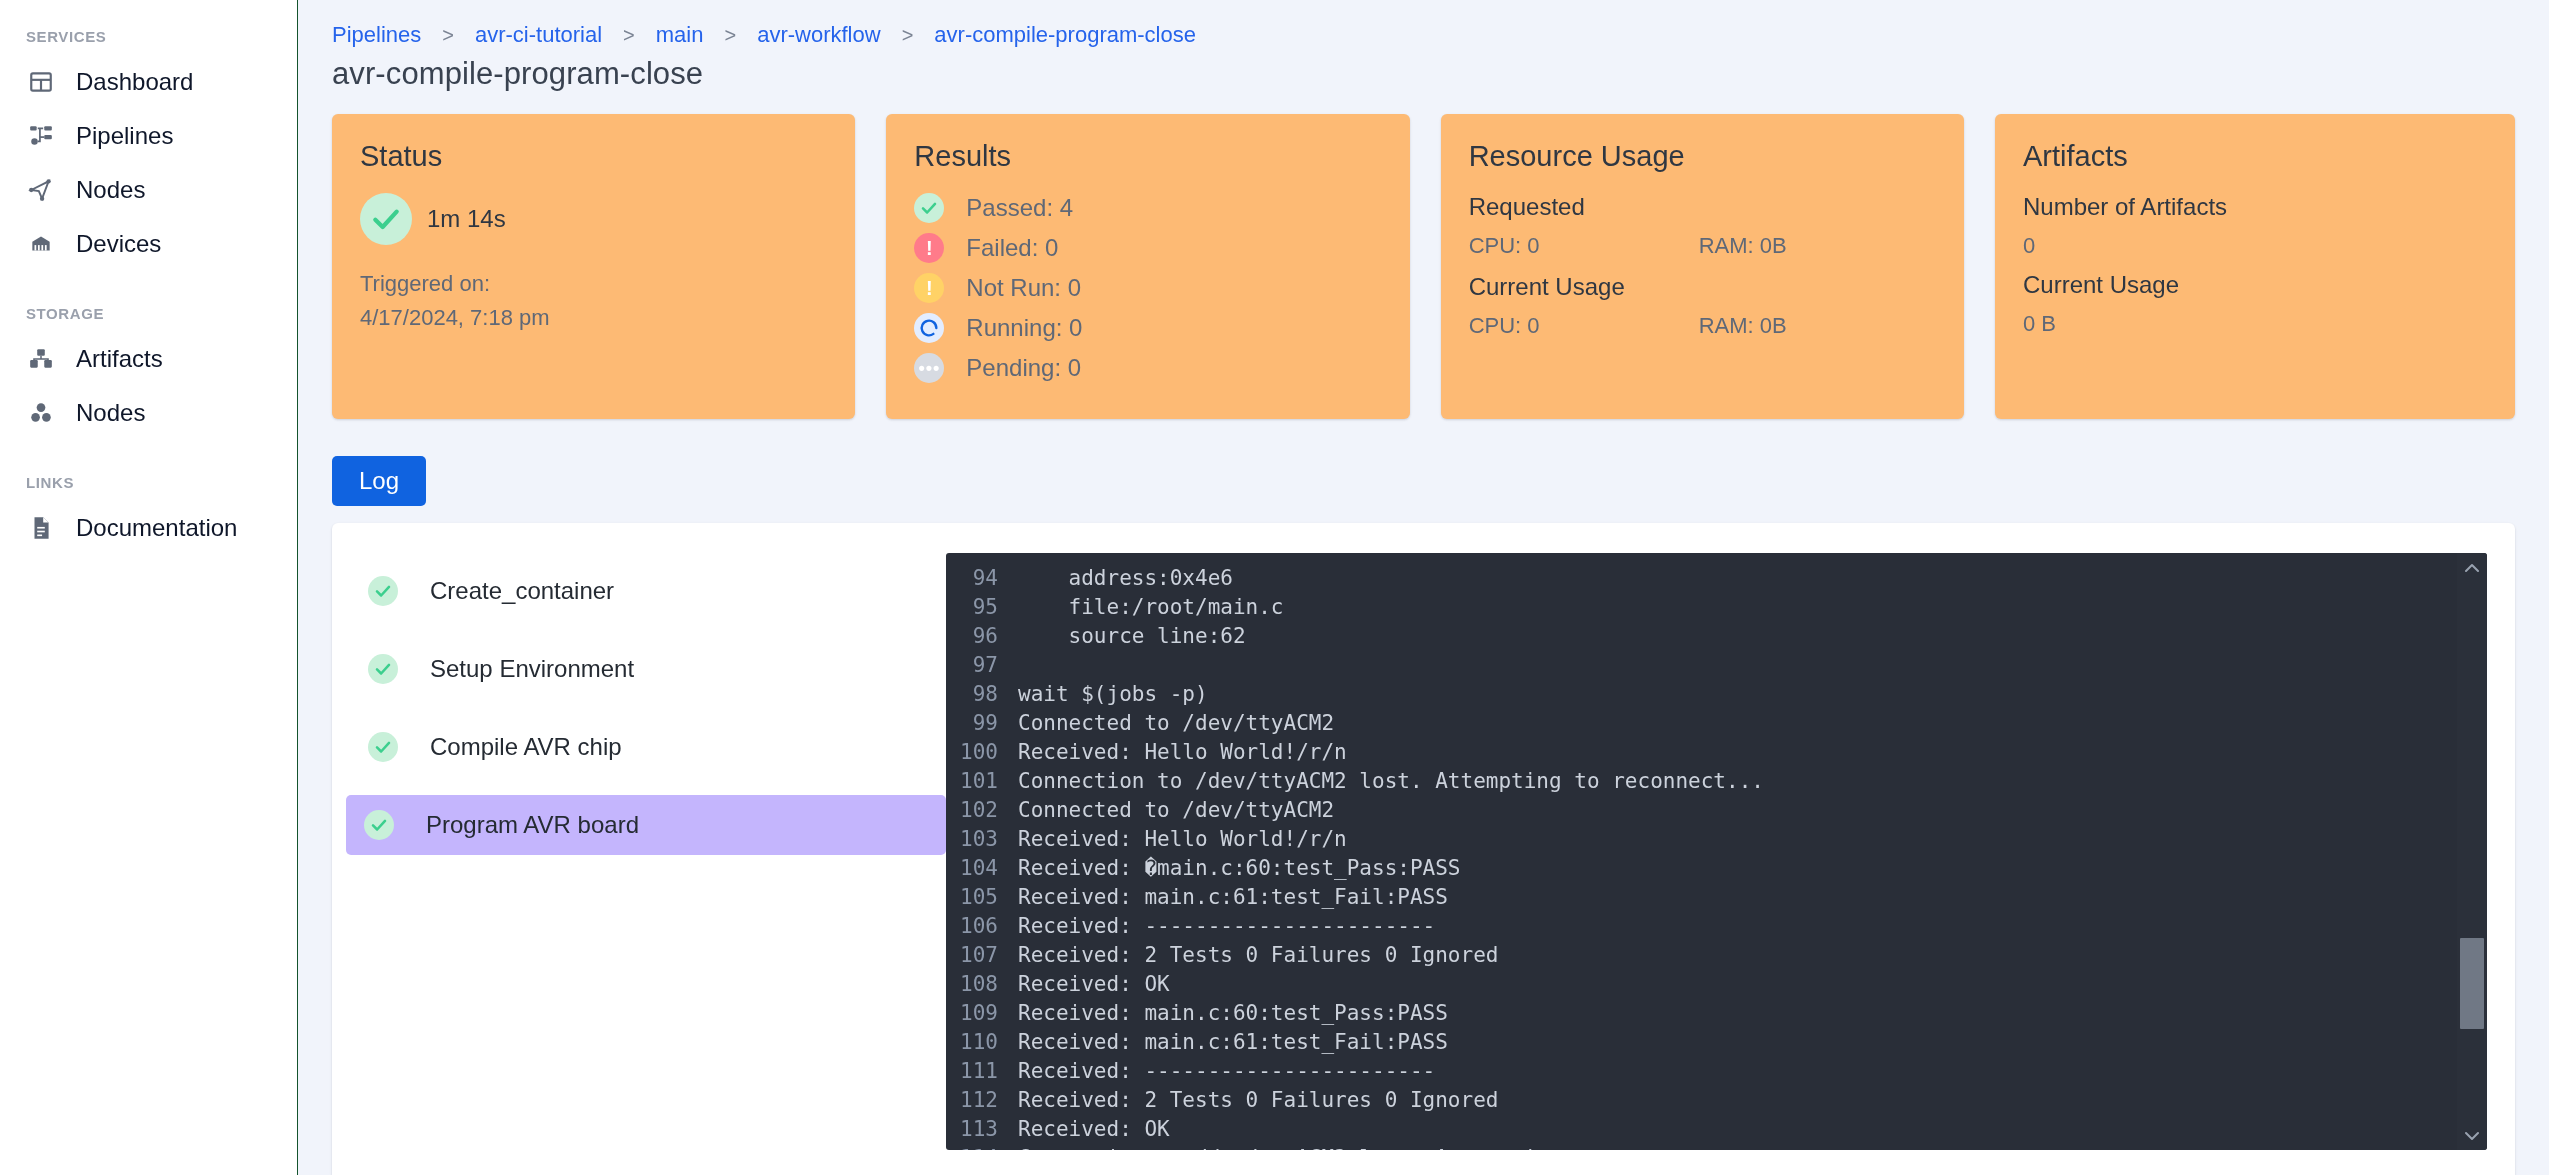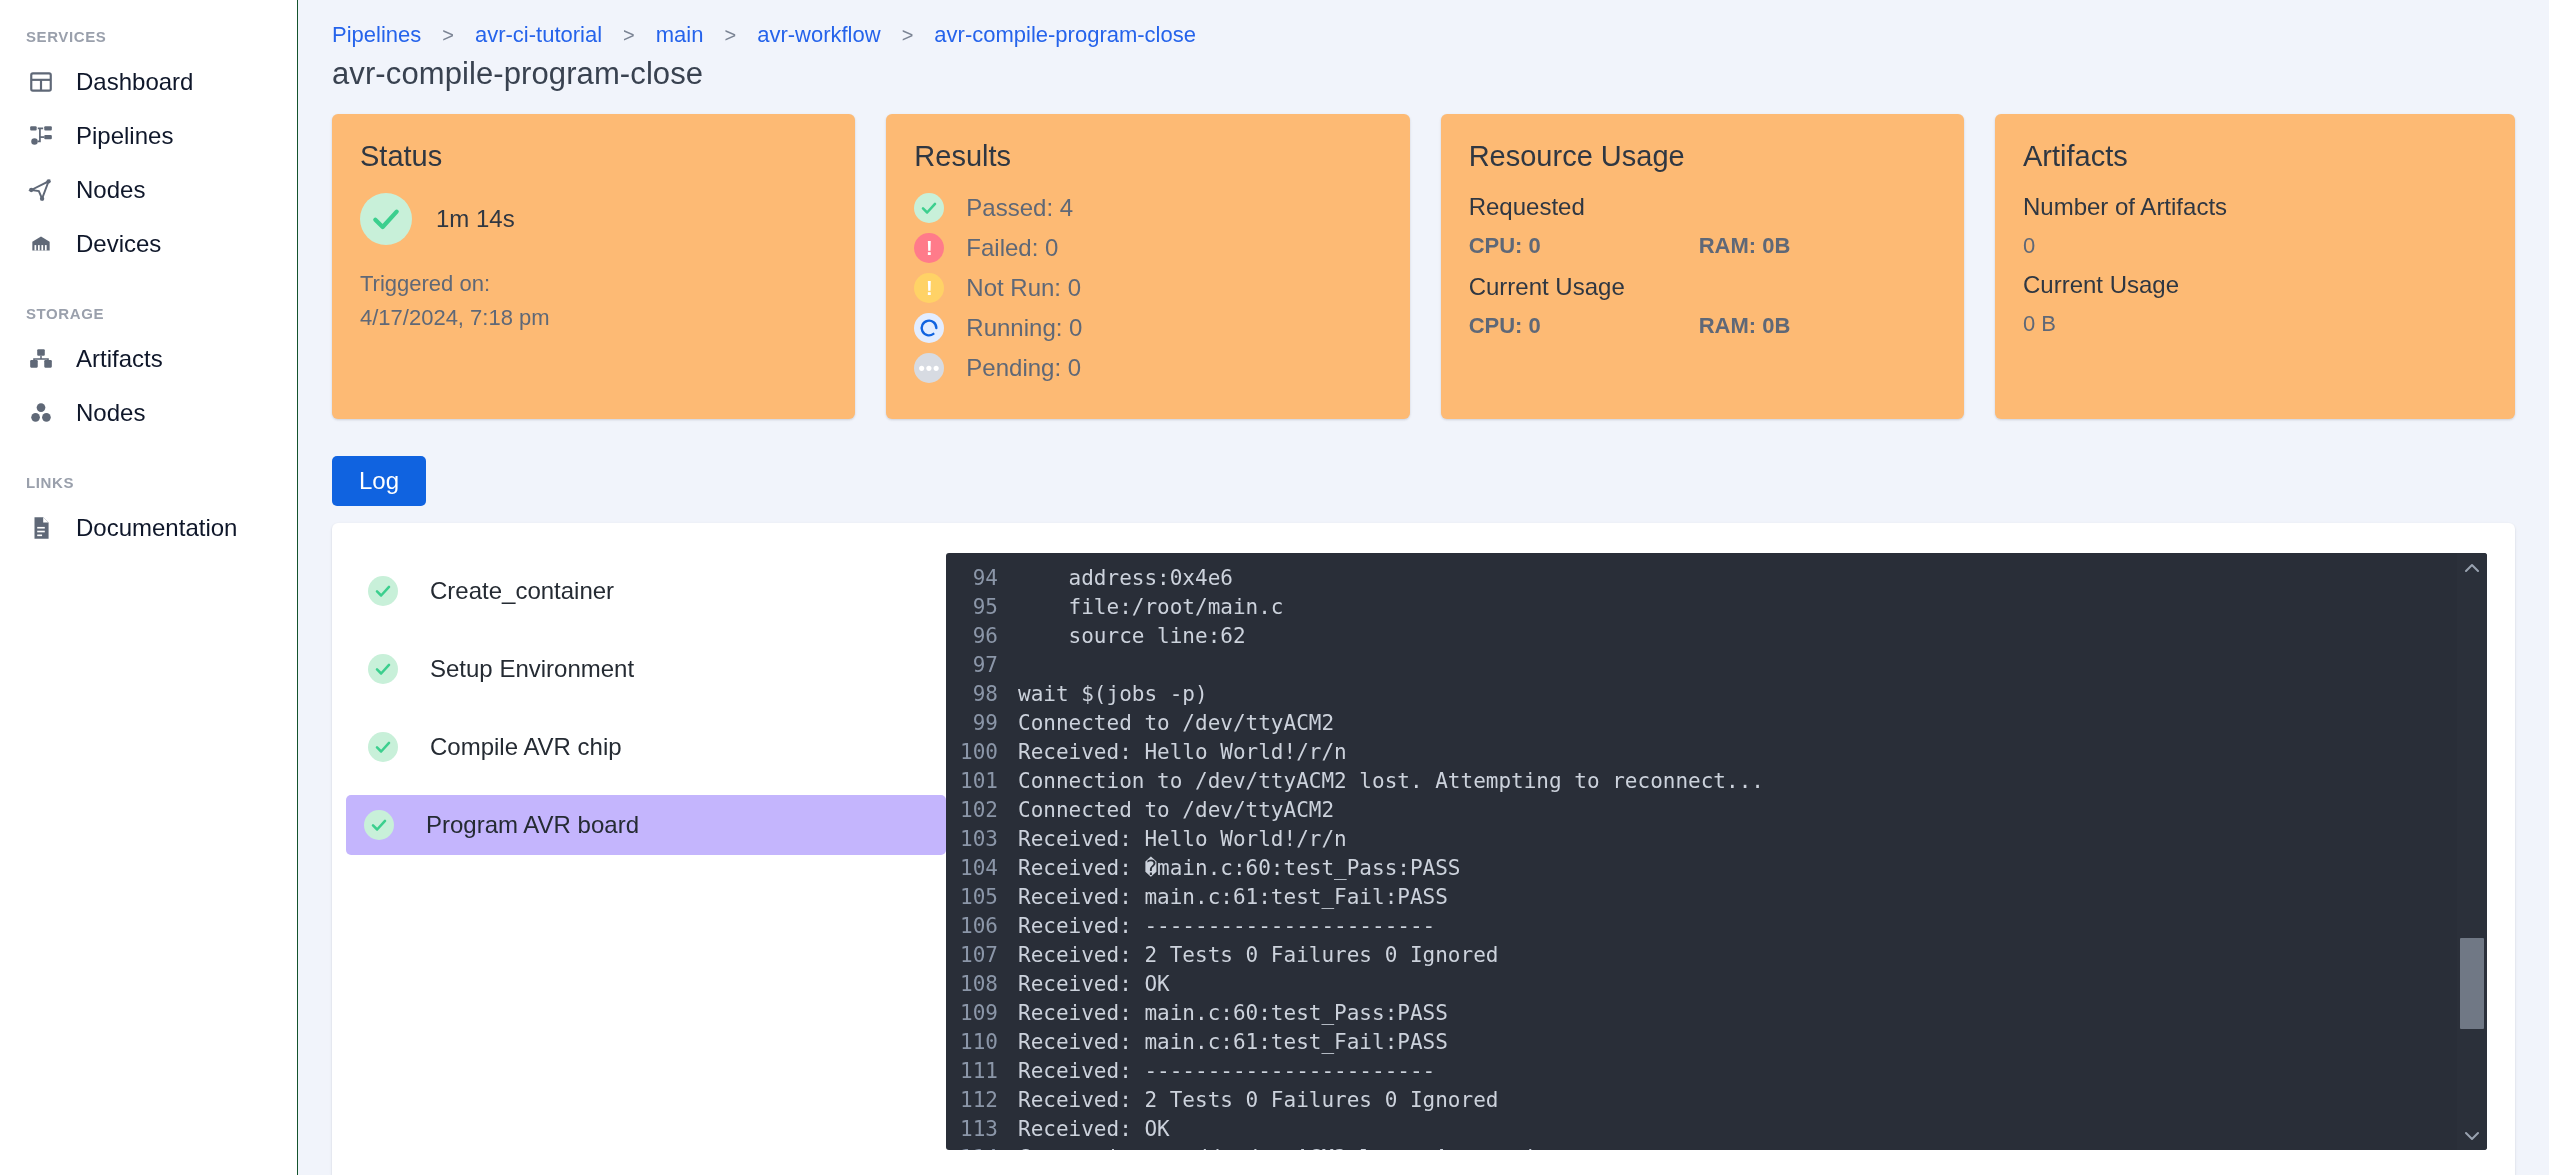--- a/index.html
+++ b/index.html
@@ -66,21 +66,21 @@
   }
   .card-status   { width: 557px; }
   .card-results  { width: 557px; }
   .card-resource { width: 557px; }
   .card-artifacts{ flex: 1; min-width: 520px; }
   .card-title {
     font-size: 29px; color: #2f3742; margin-bottom: 20px; font-weight: normal;
   }
 
   
-  .status-row { display: flex; align-items: center; gap: 24px; margin-bottom: 22px; }
+  .status-row { display: flex; align-items: center; gap: 15px; margin-bottom: 22px; }
   .status-duration { font-size: 24px; color: #2f3742; }
   .triggered-label { font-size: 22px; color: #5f6877; line-height: 1.55; }
   .triggered-value { font-size: 22px; color: #5f6877; line-height: 1.55; }
 
   
   .check-circle {
     width: 52px; height: 52px; border-radius: 50%;
     background: #c8f0d9; display: flex; align-items: center; justify-content: center;
     flex: 0 0 52px;
   }
@@ -96,21 +96,21 @@
     font-size: 20px; font-weight: bold; color: #fff; line-height: 1;
   }
   .badge-fail    { background: #ff7b8a; }
   .badge-notrun  { background: #ffd266; color: #fff; }
   .badge-running { background: #e3edff; }
   .badge-pending { background: #d7dbe2; color:#fff; font-size:18px; letter-spacing:1px; }
 
   
   .sub-head { font-size: 24px; color: #2f3742; margin-bottom: 12px; }
   .kv-row { display: flex; margin-bottom: 14px; }
-  .kv { font-size: 22px; color: #5f6877; font-weight: bold; }
+  .kv { font-size: 22px; color: #5f6877; }
   .kv.first { width: 230px; }
   .muted-val { font-size: 22px; color: #5f6877; margin-bottom: 12px; }
 
   
   .log-btn {
     margin: 37px 0 17px 0;
     background: #1063e0; color: #ffffff; border: none;
     border-radius: 5px; font-size: 24px; font-family: inherit;
     padding: 13px 27px; cursor: pointer; line-height: 1;
   }

